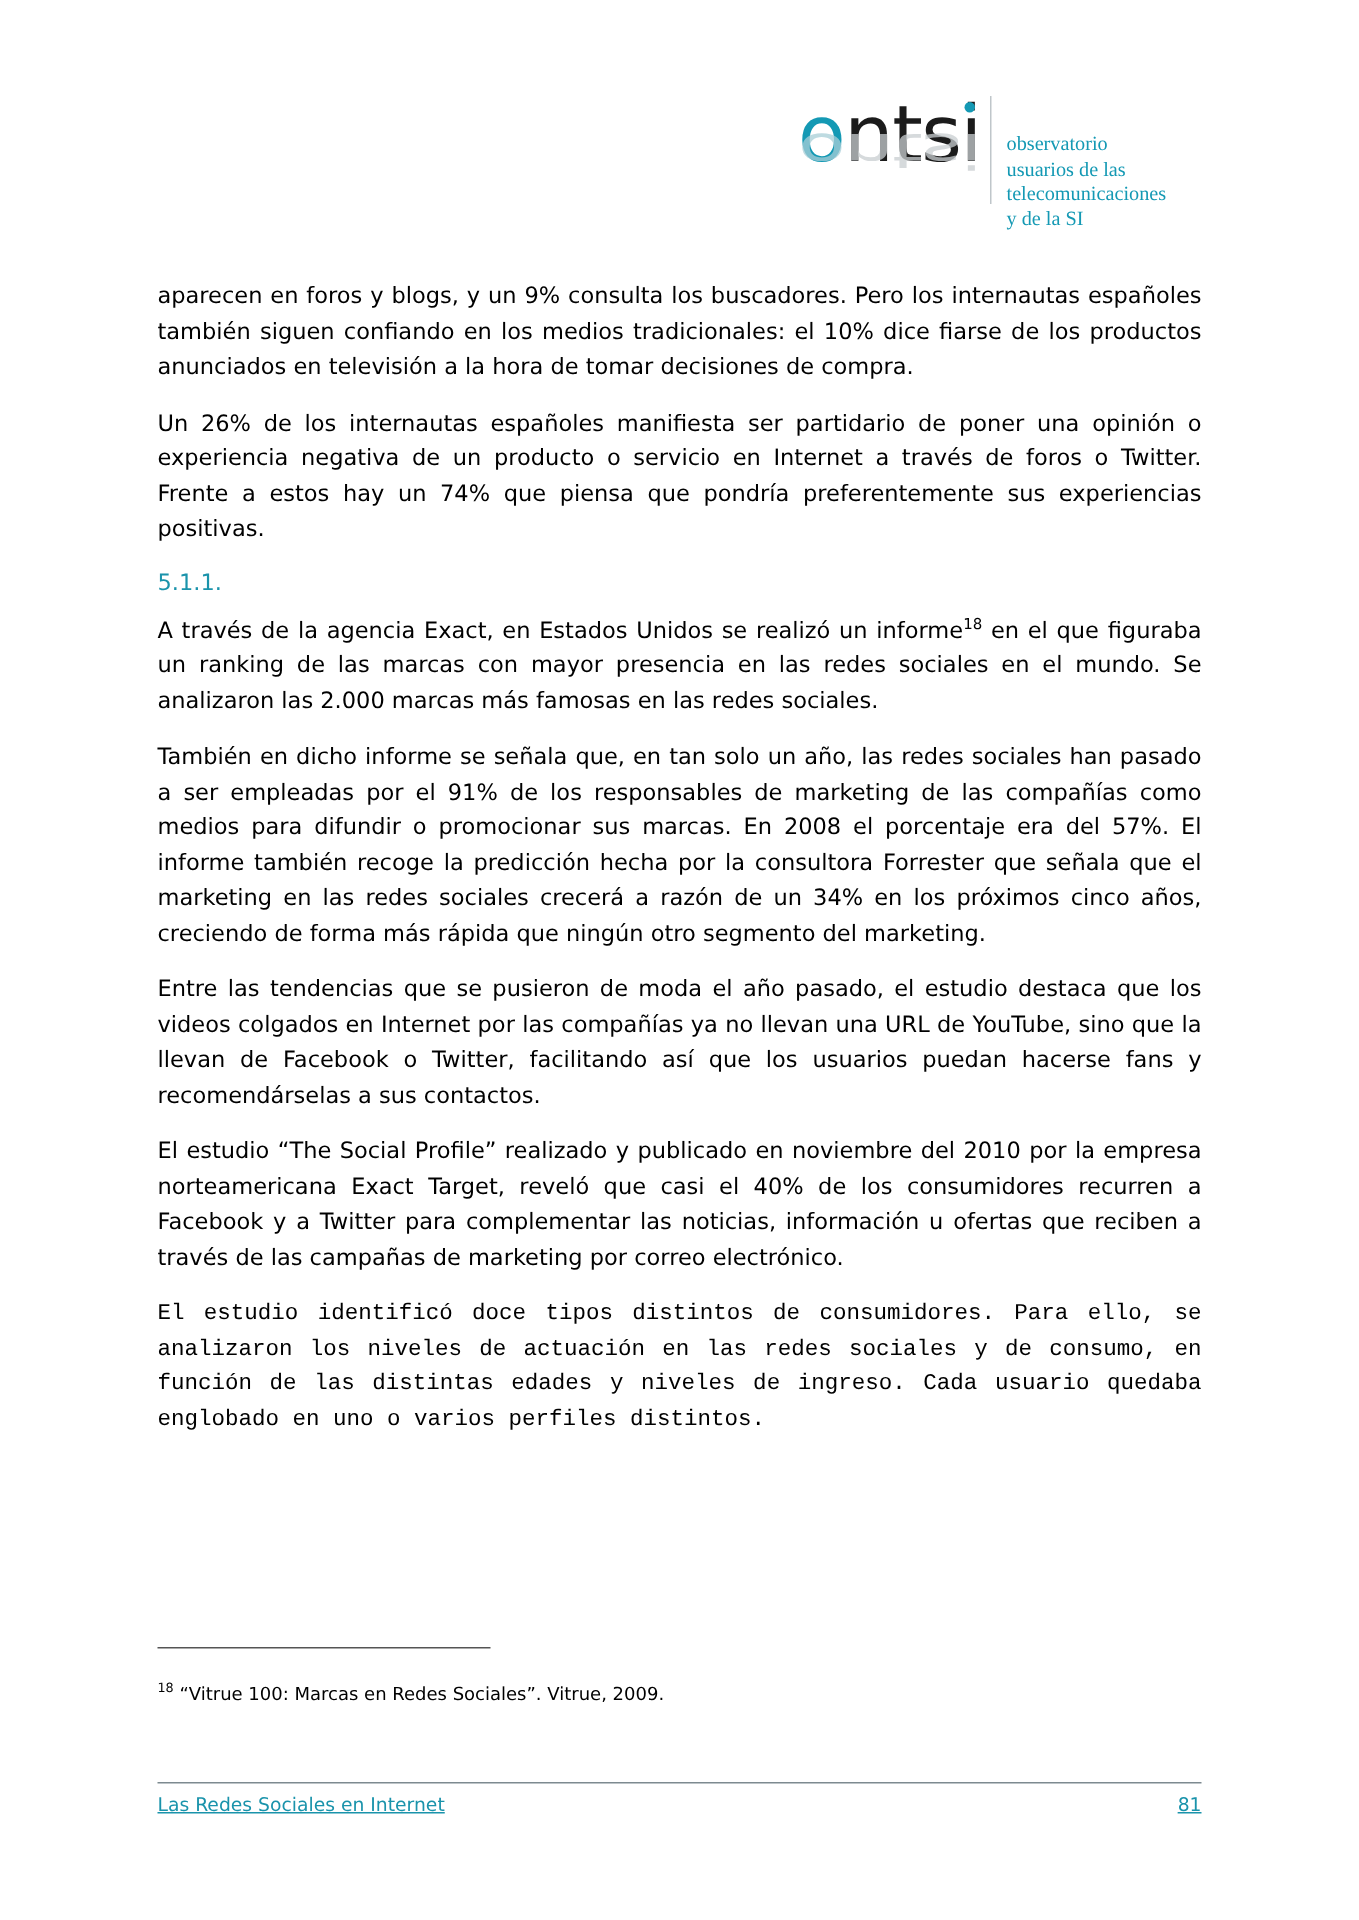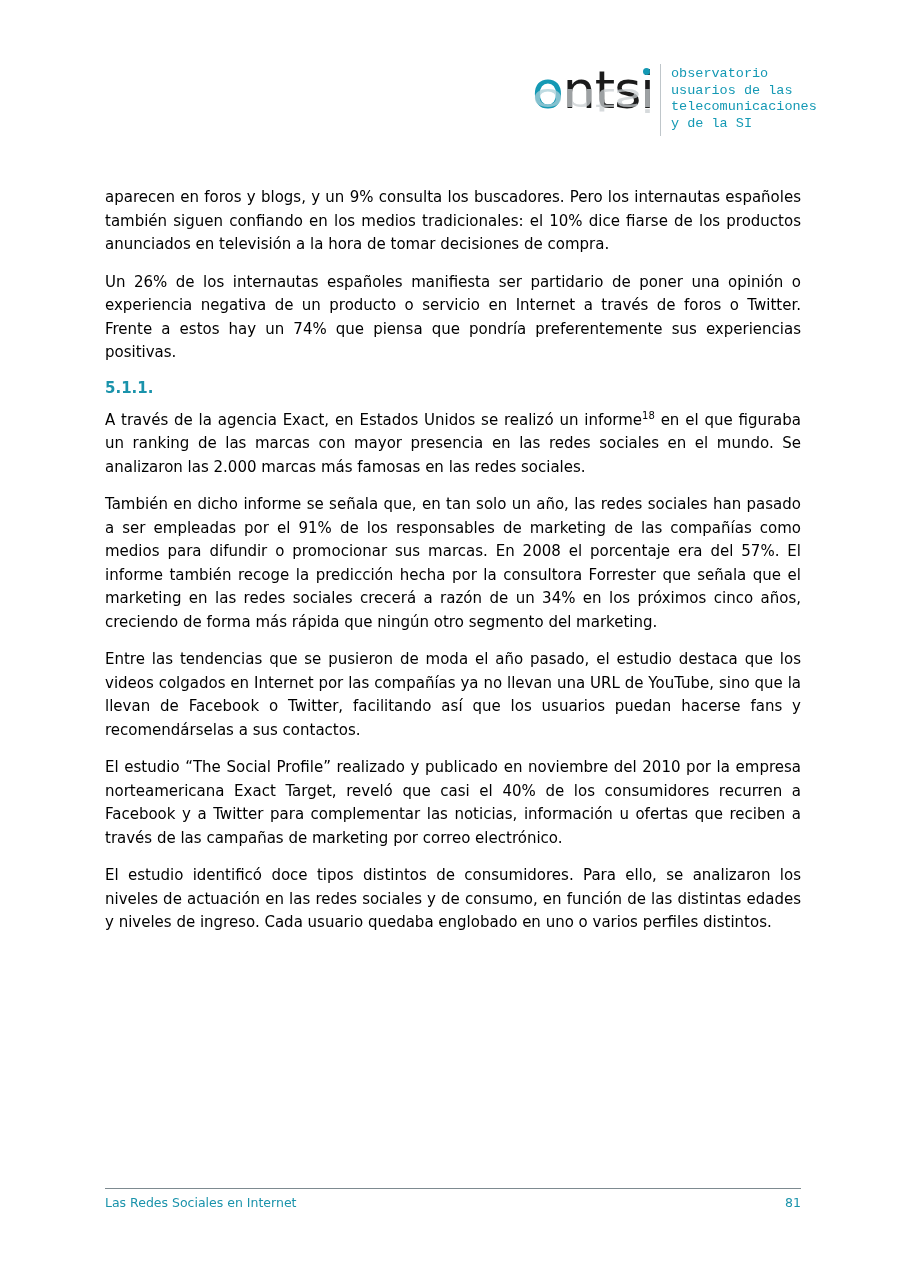--- a/index.html
+++ b/index.html
@@ -82,57 +82,58 @@
   .logo-reflect .o { color: #a9cfd8; }
   .logo-divider {
     width: 1px;
     align-self: stretch;
     margin: 6px 10px 0 6px;
     height: 72px;
     background: #bfc6ca;
     flex: 0 0 auto;
   }
   .logo-tagline {
-    font-family: Liberation Mono, monospace;
+    font-family: Liberation Serif, serif;
     font-size: 13.5px;
     line-height: 16.5px;
     color: #1499b4;
     padding-top: 8px;
     white-space: nowrap;
+    margin-top: 22px;
   }
 
   
   .content {
     position: absolute;
     left: 105px;
     top: 186px;
     width: 696px;
   }
   p.para {
     margin: 0 0 14px 0;
     font-family: "DejaVu Sans", sans-serif;
     font-size: 15px;
     line-height: 23.5px;
     text-align: justify;
     color: #000000;
     hyphens: none;
   }
-  p.para:last-child { margin-bottom: 5px; }
+  p.para:last-child { margin-bottom: 5px; font-family: Liberation Mono, monospace; }
 
   sup.fn-ref {
     font-size: 10px;
     vertical-align: super;
     line-height: 0;
   }
 
   h3.heading {
     margin: 10px 0 12px 0;
     font-family: "DejaVu Sans", sans-serif;
     font-size: 15px;
-    font-weight: bold;
+    font-weight: normal;
     color: #1a93ab;
     display: flex;
     align-items: baseline;
   }
   h3.heading .num {
     width: 88px;
     flex: 0 0 auto;
   }
   h3.heading .ttl {
     flex: 1 1 auto;
@@ -176,20 +177,21 @@
     background: #7d8a90;
   }
   .footer-row {
     display: flex;
     justify-content: space-between;
     align-items: baseline;
     padding-top: 6px;
     font-family: "DejaVu Sans", sans-serif;
     font-size: 12.5px;
     color: #1a93ab;
+    text-decoration: underline;
   }
 </style>
 </head>
 <body>
 
 <div class="page">
 
   <div class="logo-block">
     <div class="logo-mark-wrap">
       <div class="logo-word"><span class="o">o</span><span>ntsi</span><span class="dot"></span></div>
@@ -221,20 +223,24 @@
 
     <p class="para">Entre las tendencias que se pusieron de moda el año pasado, el estudio destaca que los videos colgados en Internet por las compañías ya no llevan una URL de YouTube, sino que la llevan de Facebook o Twitter, facilitando así que los usuarios puedan hacerse fans y recomendárselas a sus contactos.</p>
 
 
     <p class="para">El estudio “The Social Profile”  realizado y publicado en noviembre del 2010 por la empresa norteamericana Exact Target, reveló que casi el 40% de los consumidores recurren a Facebook y a Twitter para complementar las noticias, información u ofertas que reciben a través de las campañas de marketing por correo electrónico.</p>
 
     <p class="para">El estudio identificó doce tipos distintos de consumidores. Para ello, se analizaron los niveles de actuación en las redes sociales y de consumo, en función de las distintas edades y niveles de ingreso. Cada usuario quedaba englobado en uno o varios perfiles distintos.</p>
 
   </div>
 
+  <div class="footnote-area">
+    <div class="footnote-rule"></div>
+    <div class="footnote-text"><sup>18</sup><span> “Vitrue 100: Marcas en Redes Sociales”. Vitrue, 2009.</span></div>
+  </div>
 
   <div class="footer">
     <div class="footer-rule"></div>
     <div class="footer-row">
       <span>Las Redes Sociales en Internet</span>
       <span>81</span>
     </div>
   </div>
 
 </div>

